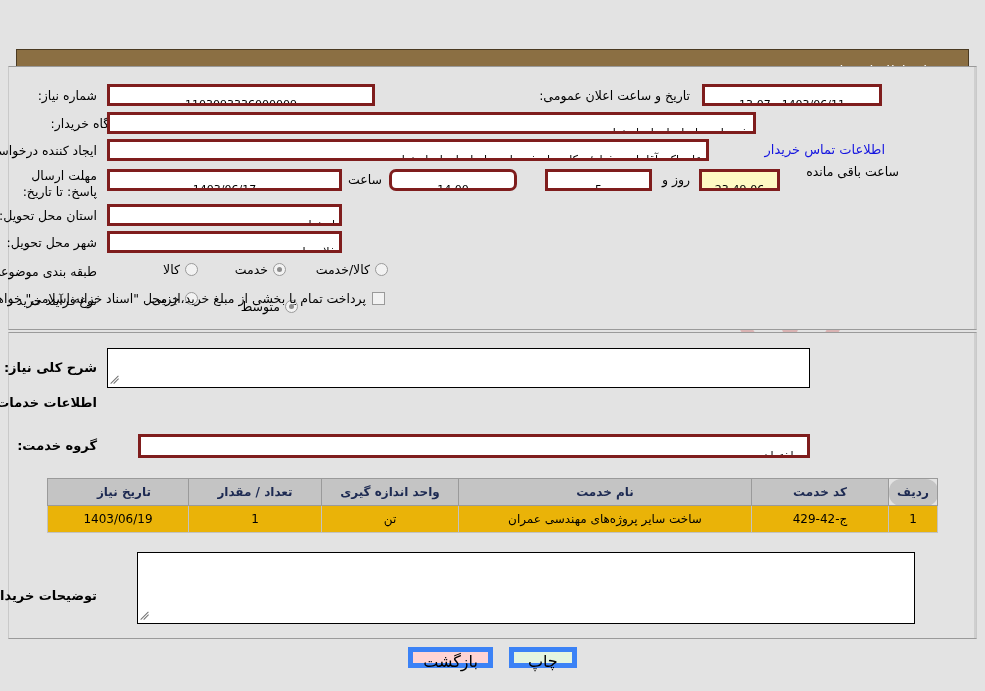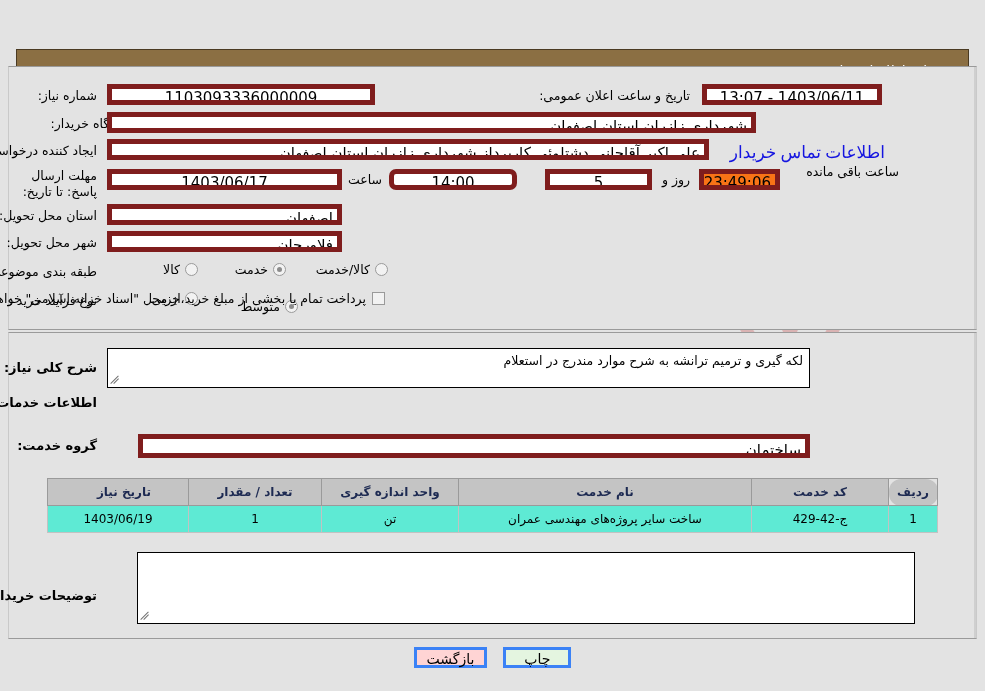--- a/index.html
+++ b/index.html
@@ -90,39 +90,38 @@
   .lbl {
     position: absolute;
     font-size: 12.5px;
     color: #000;
     white-space: nowrap;
     text-align: right;
   }
   .fld {
     position: absolute;
     background: #ffffff;
-    border: 5px solid #7f1d1d;
+    border: 3px solid #7f1d1d;
     box-sizing: border-box;
     height: 21px;
     line-height: 19px;
-    font-size: 15px;
-    padding: 0 4px;
+    font-size: 11px;
+    padding: 8px 4px;
     white-space: nowrap;
     overflow: hidden;
     text-align: center;
   }
   .fld.rtl-start { text-align: right; }
-  .fld.timer { background: #f97316; margin-left: 24px; }
+  .fld.timer { background: #fef9c3; margin-left: 24px; }
   .link {
     position: absolute;
     color: #1414e0;
-    font-size: 17px;
+    font-size: 13px;
     white-space: nowrap;
     cursor: pointer;
-    font-family: Liberation Serif, serif;
   }
   .inline-txt {
     position: absolute;
     font-size: 12.5px;
     white-space: nowrap;
   }
 
   
   .radio-wrap { position: absolute; display: flex; align-items: center; gap: 5px; white-space: nowrap; }
   .radio {
@@ -207,21 +206,21 @@
     background: #c4c4c4;
     border: 1px solid #9a9a9a;
     color: #1d2a52;
     font-weight: bold;
     height: 26px;
     padding: 0 4px;
     text-align: center;
     white-space: nowrap;
   }
   #svc-table td {
-    background: #5eead4;
+    background: #eab308;
     border: 1px solid #c2c2c2;
     height: 26px;
     padding: 0 4px;
     text-align: center;
     color: #000;
     white-space: nowrap;
   }
 
   
   #btn-row {
@@ -231,22 +230,22 @@
     display: flex;
     justify-content: center;
     gap: 16px;
     z-index: 12;
   }
   .btn {
     min-width: 68px;
     height: 21px;
     line-height: 19px;
     text-align: center;
-    border: 3px solid #3b82f6;
-    font-size: 14px;
+    border: 5px solid #3b82f6;
+    font-size: 16px;
     box-sizing: border-box;
     cursor: pointer;
     padding: 0 10px;
   }
   .btn-back  { background: #ffd4d4; }
   .btn-print { background: #e4f5e0; }
 
   
   .panel-edge {
     position: absolute;
@@ -331,21 +330,20 @@
   <span class="checkbox"></span>
   <span class="radio-label">پرداخت تمام یا بخشی از مبلغ خرید،از محل "اسناد خزانه اسلامی" خواهد بود.</span>
 </div>
 
 <div class="panel" id="panel-mid">
   <div class="panel-edge"></div>
 </div>
 
 <div class="lbl bold-lbl" style="right:888px; top:360px; font-size:13px; z-index:11;">شرح کلی نیاز:</div>
 <div class="ta" style="right:175px; top:348px; width:703px; height:40px; z-index:11;">
-  <span>لکه گیری و ترمیم ترانشه  به شرح موارد مندرج در استعلام</span>
   <span class="grip"></span>
 </div>
 
 <div class="section-head" style="right:888px; top:395px; z-index:11;">اطلاعات خدمات مورد نیاز</div>
 
 <div class="lbl bold-lbl" style="right:888px; top:438px; font-size:13px; z-index:11;">گروه خدمت:</div>
 <div class="fld rtl-start" style="right:175px; top:434px; width:672px; height:24px; line-height:22px; z-index:11;">ساختمان</div>
 
 <table id="svc-table">
   <thead>

